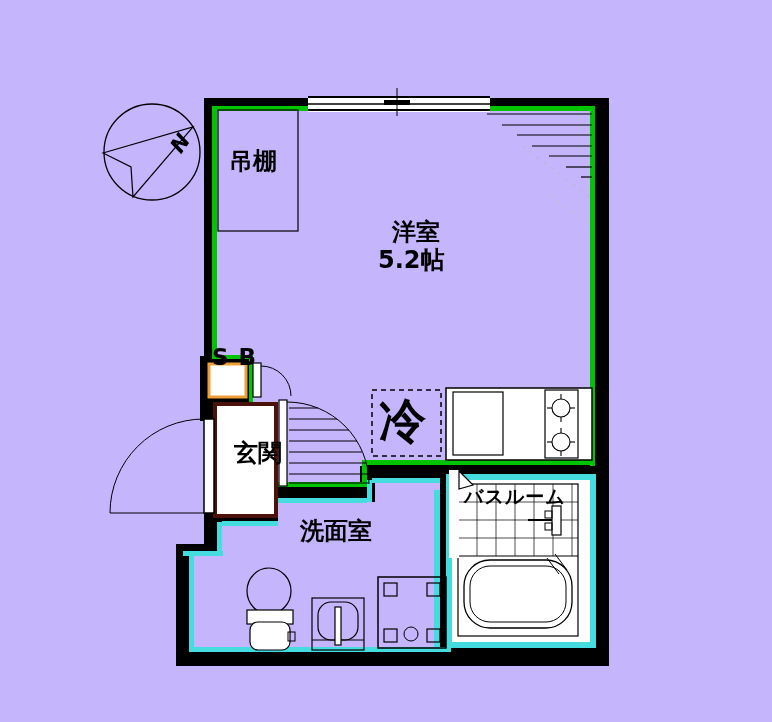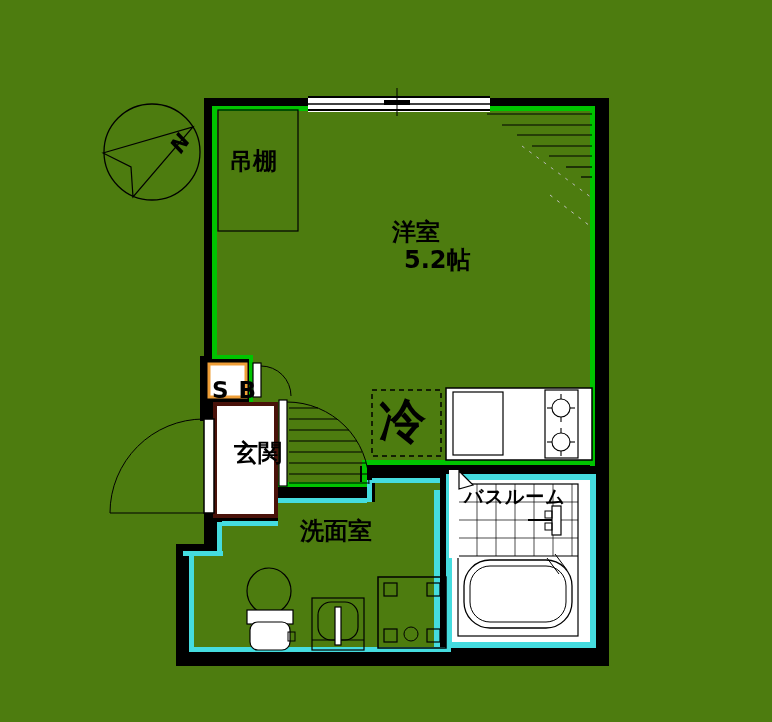--- a/index.html
+++ b/index.html
@@ -3,21 +3,21 @@
 <meta charset="utf-8">
 <style>
   :root{
     --room-accent:#00C400;
     --water-accent:#45DCDF;
     --entrance-accent:#4A120A;
     --storage-accent:#EF9F38;
   }
   html,body{margin:0;padding:0;background:#fff;}
   .plan{
-    position:relative;width:772px;height:722px;background:#4d7c0f;overflow:hidden;
+    position:relative;width:772px;height:722px;background:#c4b5fd;overflow:hidden;
     font-family:"DejaVu Sans","Liberation Sans",sans-serif;color:#000;
   }
   .plan svg{position:absolute;left:0;top:0;}
   .wall{fill:#000;stroke:none;}
   .acc-green{fill:var(--room-accent);stroke:none;}
   .acc-cyan{fill:var(--water-accent);stroke:none;}
   .ln{stroke:#000;fill:none;}
   .whitefill{fill:#fff;}
   .label{position:absolute;white-space:nowrap;font-weight:600;line-height:1;}
   .lab-room{font-size:24px;}
@@ -205,20 +205,20 @@
       <rect x="427" y="583" width="13" height="13" stroke-width="1.2"></rect>
       <rect x="384" y="629" width="13" height="13" stroke-width="1.2"></rect>
       <rect x="427" y="629" width="13" height="13" stroke-width="1.2"></rect>
       <circle cx="411" cy="634" r="7" stroke-width="1"></circle>
     </g>
   </g>
 </svg>
 
   <div class="label lab-room" style="left:229px;top:149px;">吊棚</div>
   <div class="label lab-room" style="left:392px;top:220px;">洋室</div>
-  <div class="label lab-room" style="left:404px;top:248px;">5.2帖</div>
-  <div class="label lab-sb" style="left:212px;top:379px;text-align:right;">S B</div>
+  <div class="label lab-room" style="left:378px;top:248px;">5.2帖</div>
+  <div class="label lab-sb" style="left:212px;top:346px;text-align:right;">S B</div>
   <div class="label lab-room" style="left:234px;top:441px;">玄関</div>
   <div class="label lab-rei" style="left:379px;top:397px;">冷</div>
   <div class="label lab-bath" style="left:464px;top:487px;">バスルーム</div>
   <div class="label lab-room" style="left:300px;top:519px;">洗面室</div>
   <div class="label lab-n" style="left:172px;top:133px;">N</div>
 </div>
 
 </body></html>

